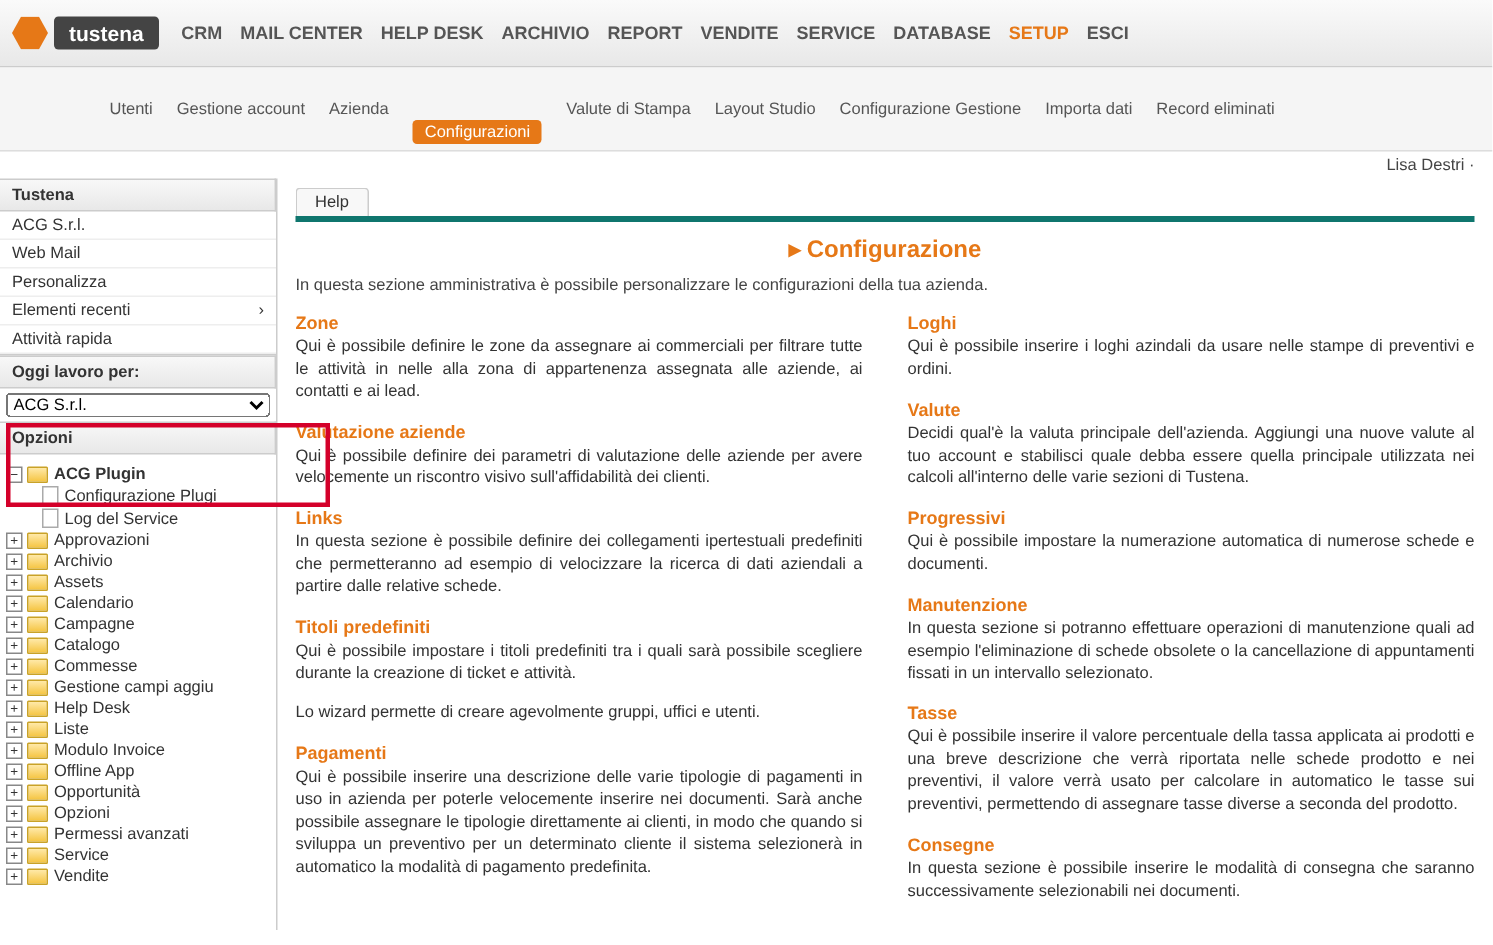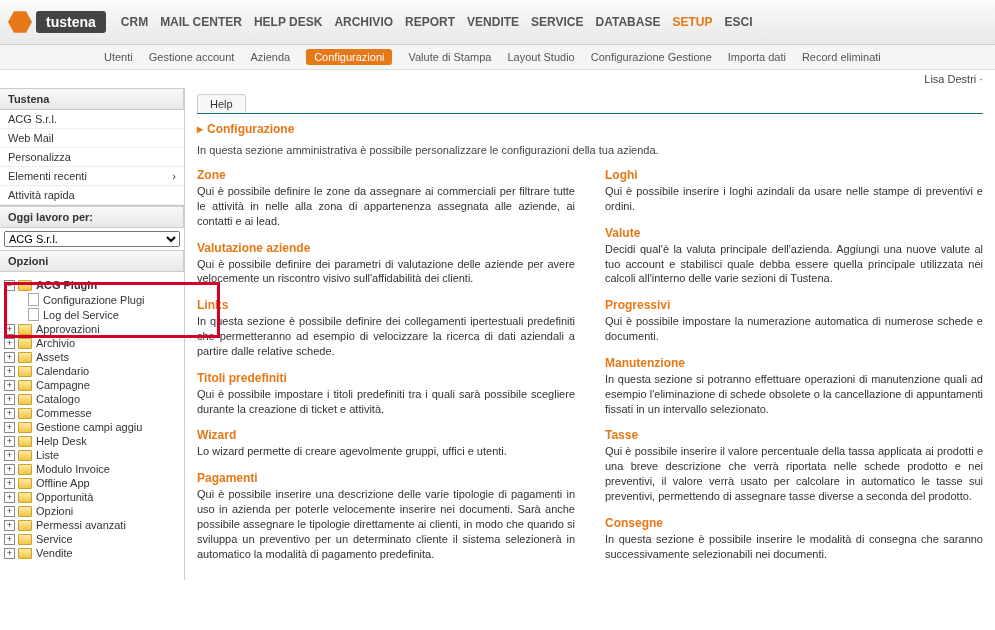--- a/index.html
+++ b/index.html
@@ -4,42 +4,42 @@
 <style>
 * { margin: 0; padding: 0; box-sizing: border-box; }
 body { font-family: Verdana, Arial, sans-serif; font-size: 11px; color: #333; background: #fff; width: 995px; height: 630px; overflow: hidden; }
 .header { background: linear-gradient(#fafafa, #e8e8e8); border-bottom: 1px solid #ccc; height: 45px; display: flex; align-items: center; padding: 0 8px; }
 .logo { display: flex; align-items: center; margin-right: 15px; }
 .logo-hex { width: 24px; height: 24px; background: #e67817; clip-path: polygon(25% 5%, 75% 5%, 100% 50%, 75% 95%, 25% 95%, 0% 50%); margin-right: 4px; }
 .logo-text { background: #444; color: #fff; padding: 3px 10px; border-radius: 3px; font-weight: bold; font-size: 14px; }
 .topnav { display: flex; gap: 12px; font-weight: bold; font-size: 12px; color: #555; }
 .topnav span { cursor: pointer; }
 .topnav .active { color: #e67817; }
-.subnav { background: #f5f5f5; border-bottom: 1px solid #ddd; padding: 4px 0 4px 104px; display: flex; gap: 16px; font-size: 11px; color: #555; align-items: center; }
+.subnav { background: #f5f5f5; border-bottom: 1px solid #ddd; padding: 4px 0 4px 73px; display: flex; gap: 16px; font-size: 11px; color: #555; align-items: center; }
 .subnav span { cursor: pointer; }
-.subnav .pill { background: #e67817; color: #fff; padding: 2px 8px; border-radius: 3px; }
+.subnav .pill { background: #e67817; color: #fff; padding: 2px 8px; border-radius: 3px; margin-top: 31px; }
 .userbar { text-align: right; padding: 3px 12px; font-size: 11px; color: #444; }
 .container { display: flex; }
 .sidebar { width: 185px; border-right: 1px solid #ccc; padding: 0; }
 .panel-head { background: linear-gradient(#f8f8f8, #e8e8e8); border: 1px solid #ccc; border-left: none; padding: 4px 8px; font-weight: bold; font-size: 11px; }
 .panel-body { border-bottom: 1px solid #ccc; }
 .menu-item { padding: 3px 8px; border-bottom: 1px solid #eee; cursor: pointer; display: flex; justify-content: space-between; }
 .select-wrap { padding: 3px 4px; }
 .select-wrap select { width: 100%; font-size: 11px; }
 .tree { padding: 6px 4px; font-size: 11px; }
 .tree-item { display: flex; align-items: center; padding: 1px 0; cursor: pointer; white-space: nowrap; }
 .tree-icon { width: 11px; height: 11px; border: 1px solid #888; display: inline-flex; align-items: center; justify-content: center; font-size: 9px; line-height: 9px; margin-right: 3px; background: #fff; }
 .folder { width: 14px; height: 11px; background: linear-gradient(#ffe9a8, #f5c543); border: 1px solid #c9a227; border-radius: 1px; margin-right: 4px; display: inline-block; }
 .file-ico { width: 11px; height: 13px; border: 1px solid #aaa; background: #fff; margin-right: 4px; display: inline-block; position: relative; }
 .tree-sub { margin-left: 24px; }
 .redbox { border: 3px solid #d4002a; position: absolute; left: 4px; width: 216px; top: 282px; height: 56px; pointer-events: none; z-index: 10; }
 .main { flex: 1; padding: 6px 12px; overflow: hidden; }
 .tab { display: inline-block; border: 1px solid #ccc; border-bottom: none; background: #f8f8f8; padding: 3px 12px; border-radius: 3px 3px 0 0; font-size: 11px; }
-.tab-line { border-bottom: 1px solid #0f766e; margin-bottom: 8px; }
-.content-title { color: #e67817; font-weight: bold; font-size: 12px; margin-bottom: 8px; }
+.tab-line { border-bottom: 4px solid #0f766e; margin-bottom: 8px; }
+.content-title { color: #e67817; font-weight: bold; font-size: 16px; margin-bottom: 8px; text-align: center; }
 .arrow { color: #e67817; margin-right: 4px; }
 .intro { color: #444; margin-bottom: 12px; }
 .cols { display: flex; gap: 30px; }
 .col { flex: 1; }
 .section { margin-bottom: 12px; }
 .section h3 { color: #e67817; font-size: 12px; font-weight: bold; margin-bottom: 2px; cursor: pointer; }
 .section p { font-size: 11px; color: #333; text-align: justify; line-height: 1.35; }
 .section p b { font-weight: normal; }
 </style>
 </head>
@@ -225,21 +225,20 @@
           </div>
           <div class="section">
             <h3>Links</h3>
             <p>In questa sezione è possibile definire dei collegamenti ipertestuali predefiniti che permetteranno ad esempio di velocizzare la ricerca di dati aziendali a partire dalle relative schede.</p>
           </div>
           <div class="section">
             <h3>Titoli predefiniti</h3>
             <p>Qui è possibile impostare i titoli predefiniti tra i quali sarà possibile scegliere durante la creazione di ticket e attività.</p>
           </div>
           <div class="section">
-            <h3>Wizard</h3>
             <p>Lo wizard permette di creare agevolmente gruppi, uffici e utenti.</p>
           </div>
           <div class="section">
             <h3>Pagamenti</h3>
             <p>Qui è possibile inserire una descrizione delle varie tipologie di pagamenti in uso in azienda per poterle velocemente inserire nei documenti. Sarà anche possibile assegnare le tipologie direttamente ai clienti, in modo che quando si sviluppa un preventivo per un determinato cliente il sistema selezionerà in automatico la modalità di pagamento predefinita.</p>
           </div>
         </div>
       <div class="col" id="col-right">
           <div class="section">
             <h3>Loghi</h3>

